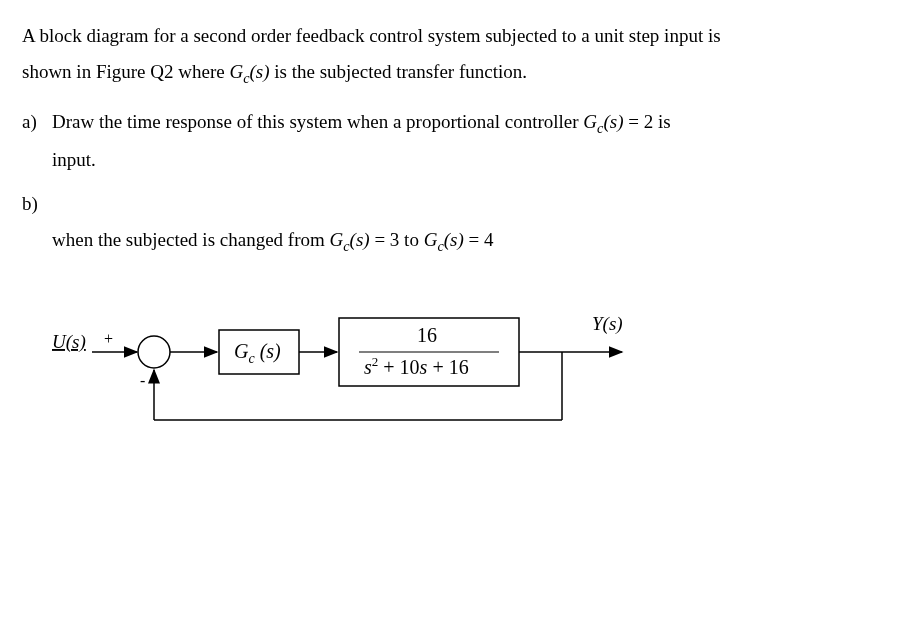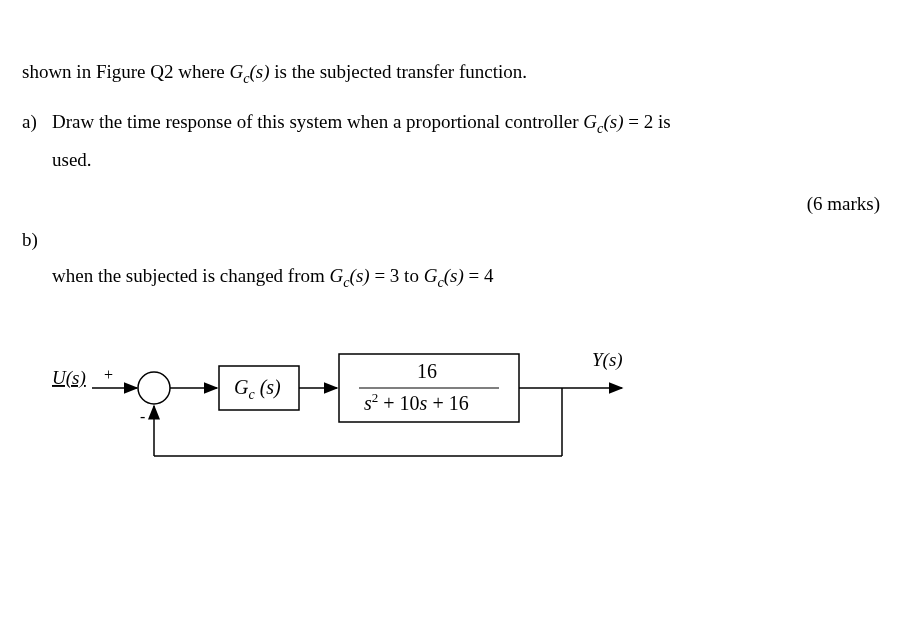--- a/index.html
+++ b/index.html
@@ -20,32 +20,31 @@
     .marks { text-align: right; padding-right: 12px; }
     .italic { font-style: italic; }
     .sub { vertical-align: sub; font-size: 0.75em; font-style: italic; }
     .diagram-wrap { display: flex; justify-content: flex-start; margin-top: 30px; }
     svg { display: block; }
   </style>
 </head>
 <body>
 
 <div class="para">
-  <br>
+  <span>A block diagram for a second order feedback control system subjected to a unit step input is</span><br>
   <span>shown in Figure Q2 where </span><span class="italic">G</span><span class="sub">c</span><span class="italic">(s)</span><span> is the subjected transfer function.</span>
 </div>
 
 <div class="qlist">
 
   <div class="qitem">
     <span class="qlabel">a)</span>
     <span>Draw the time response of this system when a proportional controller </span><span class="italic">G</span><span class="sub">c</span><span class="italic">(s)</span><span> = 2</span><span> is</span><br>
-    <span>used.</span>
+    <span>input.</span>
   </div>
-  <div class="marks">(6 marks)</div>
 
   <div class="qitem">
     <span class="qlabel">b)</span>
     <br>
     <span>when the subjected is changed from </span><span class="italic">G</span><span class="sub">c</span><span class="italic">(s)</span><span> = 3 to </span><span class="italic">G</span><span class="sub">c</span><span class="italic">(s)</span><span> = 4</span>
   </div>
 
 </div>
 
 <div class="diagram-wrap">

